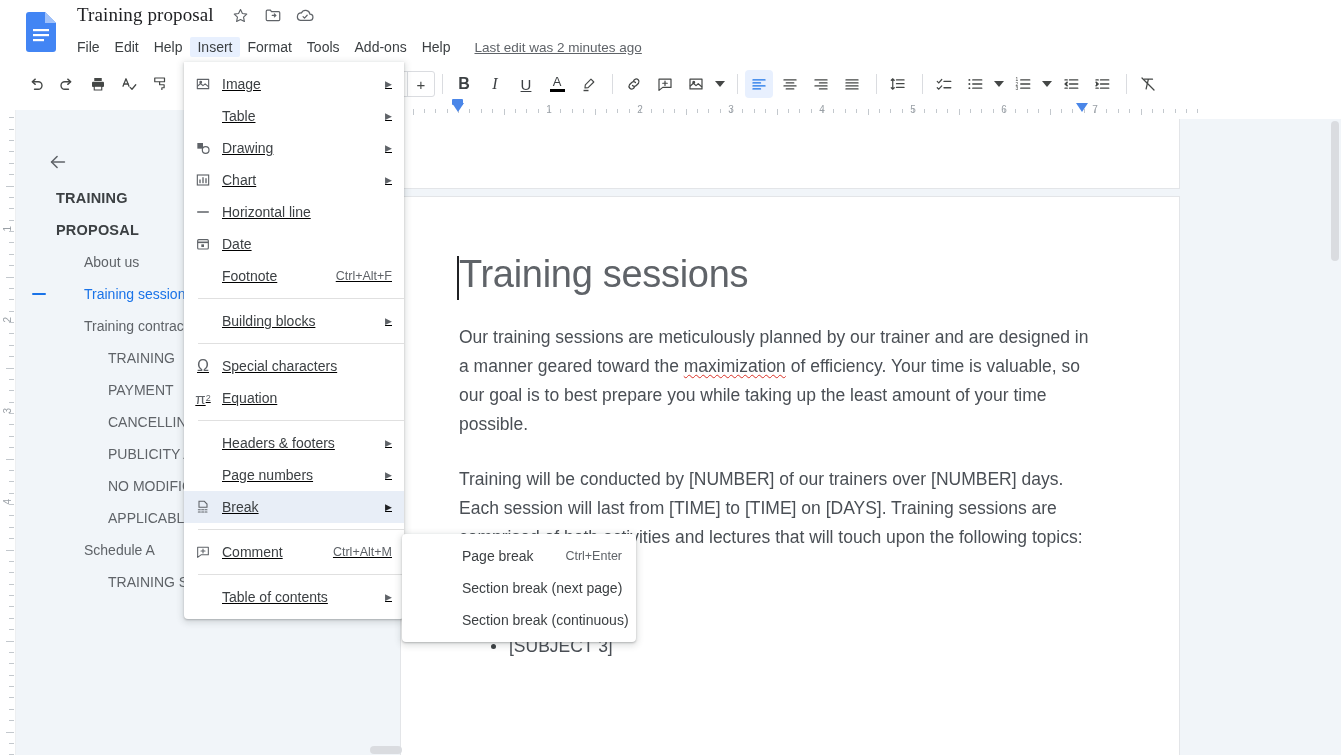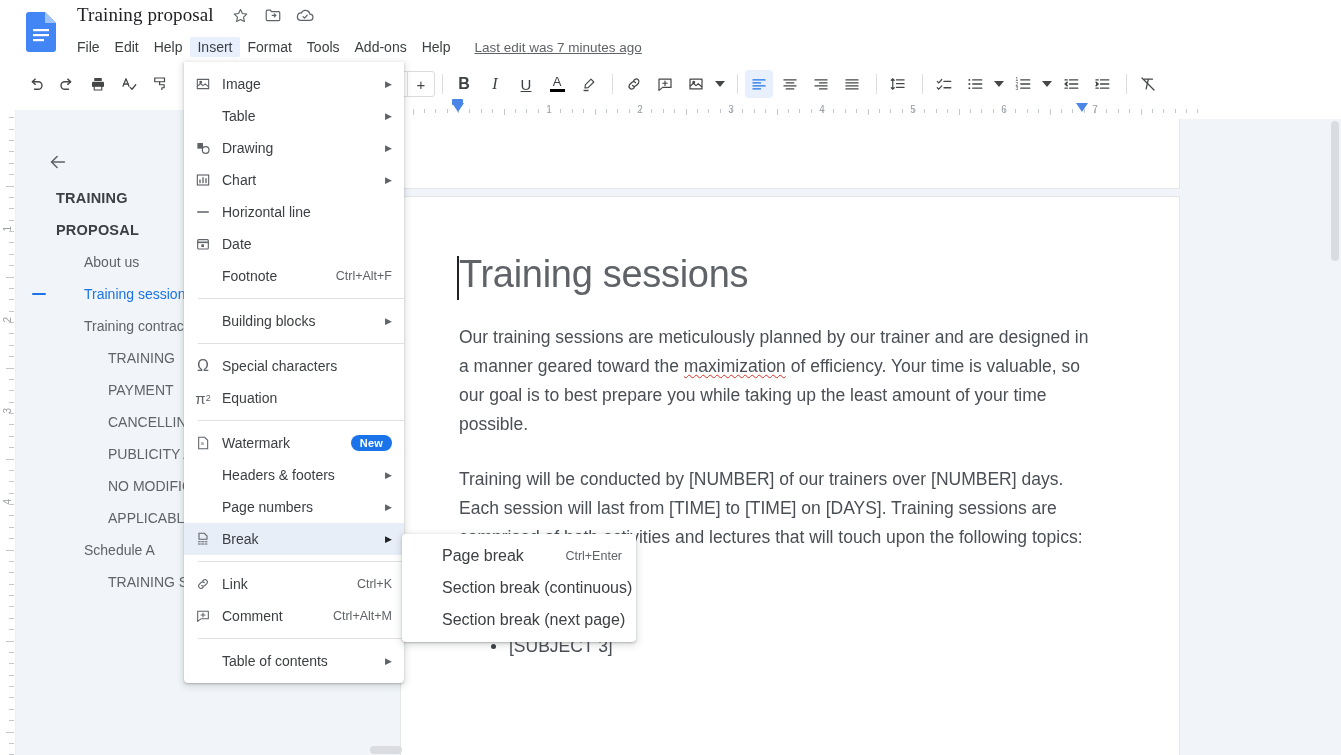--- a/index.html
+++ b/index.html
@@ -99,37 +99,37 @@
   .doc-ul { margin: 22px 0 0 0; padding-left: 50px; list-style: none; }
   .doc-ul li { font-size: 17.5px; color: #4a4f55; line-height: 29px; font-weight: 300; position: relative; }
   .doc-ul li::before { content: ""; position: absolute; left: -18px; top: 12px; width: 5px; height: 5px;
                        background: #3c4043; border-radius: 50%; }
 
   
   .dropdown { position: absolute; left: 184px; top: 62px; width: 220px; background: #fff;
               box-shadow: 0 2px 6px 2px rgba(60,64,67,.15), 0 1px 2px rgba(60,64,67,.3);
               border-radius: 0 0 4px 4px; padding: 6px 0 6px 0; z-index: 50; }
   .mrow { position: relative; height: 32px; display: flex; align-items: center;
-          padding: 0 12px 0 0; cursor: pointer; }
+          padding: 0 12px 0 0; cursor: pointer; text-decoration: underline; }
   .mrow.hl { background: #e8eef7; }
   .mrow .mico { width: 38px; height: 32px; display: flex; align-items: center; justify-content: center;
                 color: #5f6368; flex: none; }
   .mrow .mlabel { font-size: 14px; color: #3c4043; flex: 1; white-space: nowrap; }
   .mrow .maccel { font-size: 12.5px; color: #5f6368; margin-left: 10px; white-space: nowrap; }
   .mrow .marrow { margin-left: 8px; color: #5f6368; font-size: 9px; line-height: 1; }
   .msep { height: 1px; background: #e0e0e0; margin: 6px 0 6px 14px; }
   .badge-new { background: #1a73e8; color: #fff; font-size: 11px; font-weight: 700;
                padding: 2px 9px; border-radius: 9px; letter-spacing: .2px; }
 
   
   .submenu { position: absolute; left: 402px; top: 534px; width: 234px; background: #fff;
              box-shadow: 0 2px 6px 2px rgba(60,64,67,.15), 0 1px 2px rgba(60,64,67,.3);
              border-radius: 4px; padding: 6px 0; z-index: 60; }
   .srow { height: 32px; display: flex; align-items: center; padding: 0 14px 0 40px; cursor: pointer; }
-  .srow .slabel { font-size: 16px; color: #3c4043; flex: 1; white-space: nowrap; }
+  .srow .slabel { font-size: 14px; color: #3c4043; flex: 1; white-space: nowrap; margin-left: 20px; }
   .srow.disabled .slabel { color: #bdc1c6; }
   .srow .saccel { font-size: 12.5px; color: #5f6368; margin-left: 10px; }
 
   
   .vscroll { position: absolute; right: 0; top: 119px; width: 12px; bottom: 0; background: transparent; }
   .vthumb { position: absolute; right: 2px; top: 2px; width: 8px; height: 140px;
             background: #dadce0; border-radius: 4px; }
   .hscroll { position: absolute; left: 370px; bottom: 0; width: 40px; height: 11px; }
   .hthumb { position: absolute; left: 0; top: 2px; width: 32px; height: 8px;
             background: #dadce0; border-radius: 4px; }
@@ -177,21 +177,21 @@
 
     <div class="menubar">
       <div class="menu-item">File</div>
       <div class="menu-item">Edit</div>
       <div class="menu-item">Help</div>
       <div class="menu-item active">Insert</div>
       <div class="menu-item">Format</div>
       <div class="menu-item">Tools</div>
       <div class="menu-item">Add-ons</div>
       <div class="menu-item">Help</div>
-      <div class="last-edit">Last edit was 7 minutes ago</div>
+      <div class="last-edit">Last edit was 2 minutes ago</div>
     </div>
   </div>
 
   <div class="toolbar">
     <div class="tb">
       <svg width="18" height="18" viewBox="0 0 24 24" fill="none" stroke="#444746" stroke-width="1.8" stroke-linecap="round" stroke-linejoin="round">
         <path d="M8 9H15a5 5 0 0 1 0 10h-5"></path>
           <path d="M11 5.5L7 9l4 3.5"></path>
       </svg>
     </div>
@@ -662,30 +662,20 @@
       <span class="mlabel">Special characters</span>
     </div>
 
     <div class="mrow">
       <span class="mico" style="font-size:15px;color:#5f6368;">π<sup style="font-size:9px;">2</sup></span>
       <span class="mlabel">Equation</span>
     </div>
 
     <div class="msep"></div>
 
-    <div class="mrow">
-      <span class="mico">
-        <svg width="16" height="16" viewBox="0 0 24 24" fill="none" stroke="#5f6368" stroke-width="1.6">
-          <path d="M5.5 3.5h9l4.5 4.5v12.5h-13.5z"></path>
-            <text x="9" y="15.5" font-size="7.5" fill="#5f6368" stroke="none" font-family="Liberation Sans, sans-serif">a</text>
-        </svg>
-      </span>
-      <span class="mlabel">Watermark</span>
-      <span class="badge-new">New</span>
-    </div>
 
     <div class="mrow">
       <span class="mico"></span>
       <span class="mlabel">Headers &amp; footers</span>
       <span class="marrow">▶</span>
     </div>
 
     <div class="mrow">
       <span class="mico"></span>
       <span class="mlabel">Page numbers</span>
@@ -698,30 +688,20 @@
           <path d="M6 3.5h8l4 4v5h-12z"></path>
             <path d="M5 16h3M10 16h3M15 16h3M5 19.5h3M10 19.5h3M15 19.5h3" stroke-linecap="round"></path>
         </svg>
       </span>
       <span class="mlabel">Break</span>
       <span class="marrow" style="color:#202124;">▶</span>
     </div>
 
     <div class="msep"></div>
 
-    <div class="mrow">
-      <span class="mico">
-        <svg width="16" height="16" viewBox="0 0 24 24" fill="none" stroke="#5f6368" stroke-width="1.7" stroke-linecap="round">
-          <path d="M10 14a3.6 3.6 0 0 0 5 0l3-3a3.6 3.6 0 0 0-5-5l-1.4 1.4"></path>
-          <path d="M14 10a3.6 3.6 0 0 0-5 0l-3 3a3.6 3.6 0 0 0 5 5l1.4-1.4"></path>
-        </svg>
-      </span>
-      <span class="mlabel">Link</span>
-      <span class="maccel">Ctrl+K</span>
-    </div>
 
     <div class="mrow">
       <span class="mico">
         <svg width="16" height="16" viewBox="0 0 24 24" fill="none" stroke="#5f6368" stroke-width="1.6" stroke-linejoin="round">
           <path d="M4 5h16v11H9.5l-5.5 4z"></path>
             <path d="M12 7.5v6M9 10.5h6" stroke-linecap="round"></path>
         </svg>
       </span>
       <span class="mlabel">Comment</span>
       <span class="maccel">Ctrl+Alt+M</span>
@@ -736,20 +716,20 @@
       <span class="marrow">▶</span>
     </div>
   </div>
 
   <div class="submenu">
     <div class="srow">
       <span class="slabel">Page break</span>
       <span class="saccel">Ctrl+Enter</span>
     </div>
     <div class="srow">
+      <span class="slabel">Section break (next page)</span>
+    </div>
+    <div class="srow">
       <span class="slabel">Section break (continuous)</span>
     </div>
-    <div class="srow">
-      <span class="slabel">Section break (next page)</span>
-    </div>
   </div>
 
 </div>
 
 </body></html>

